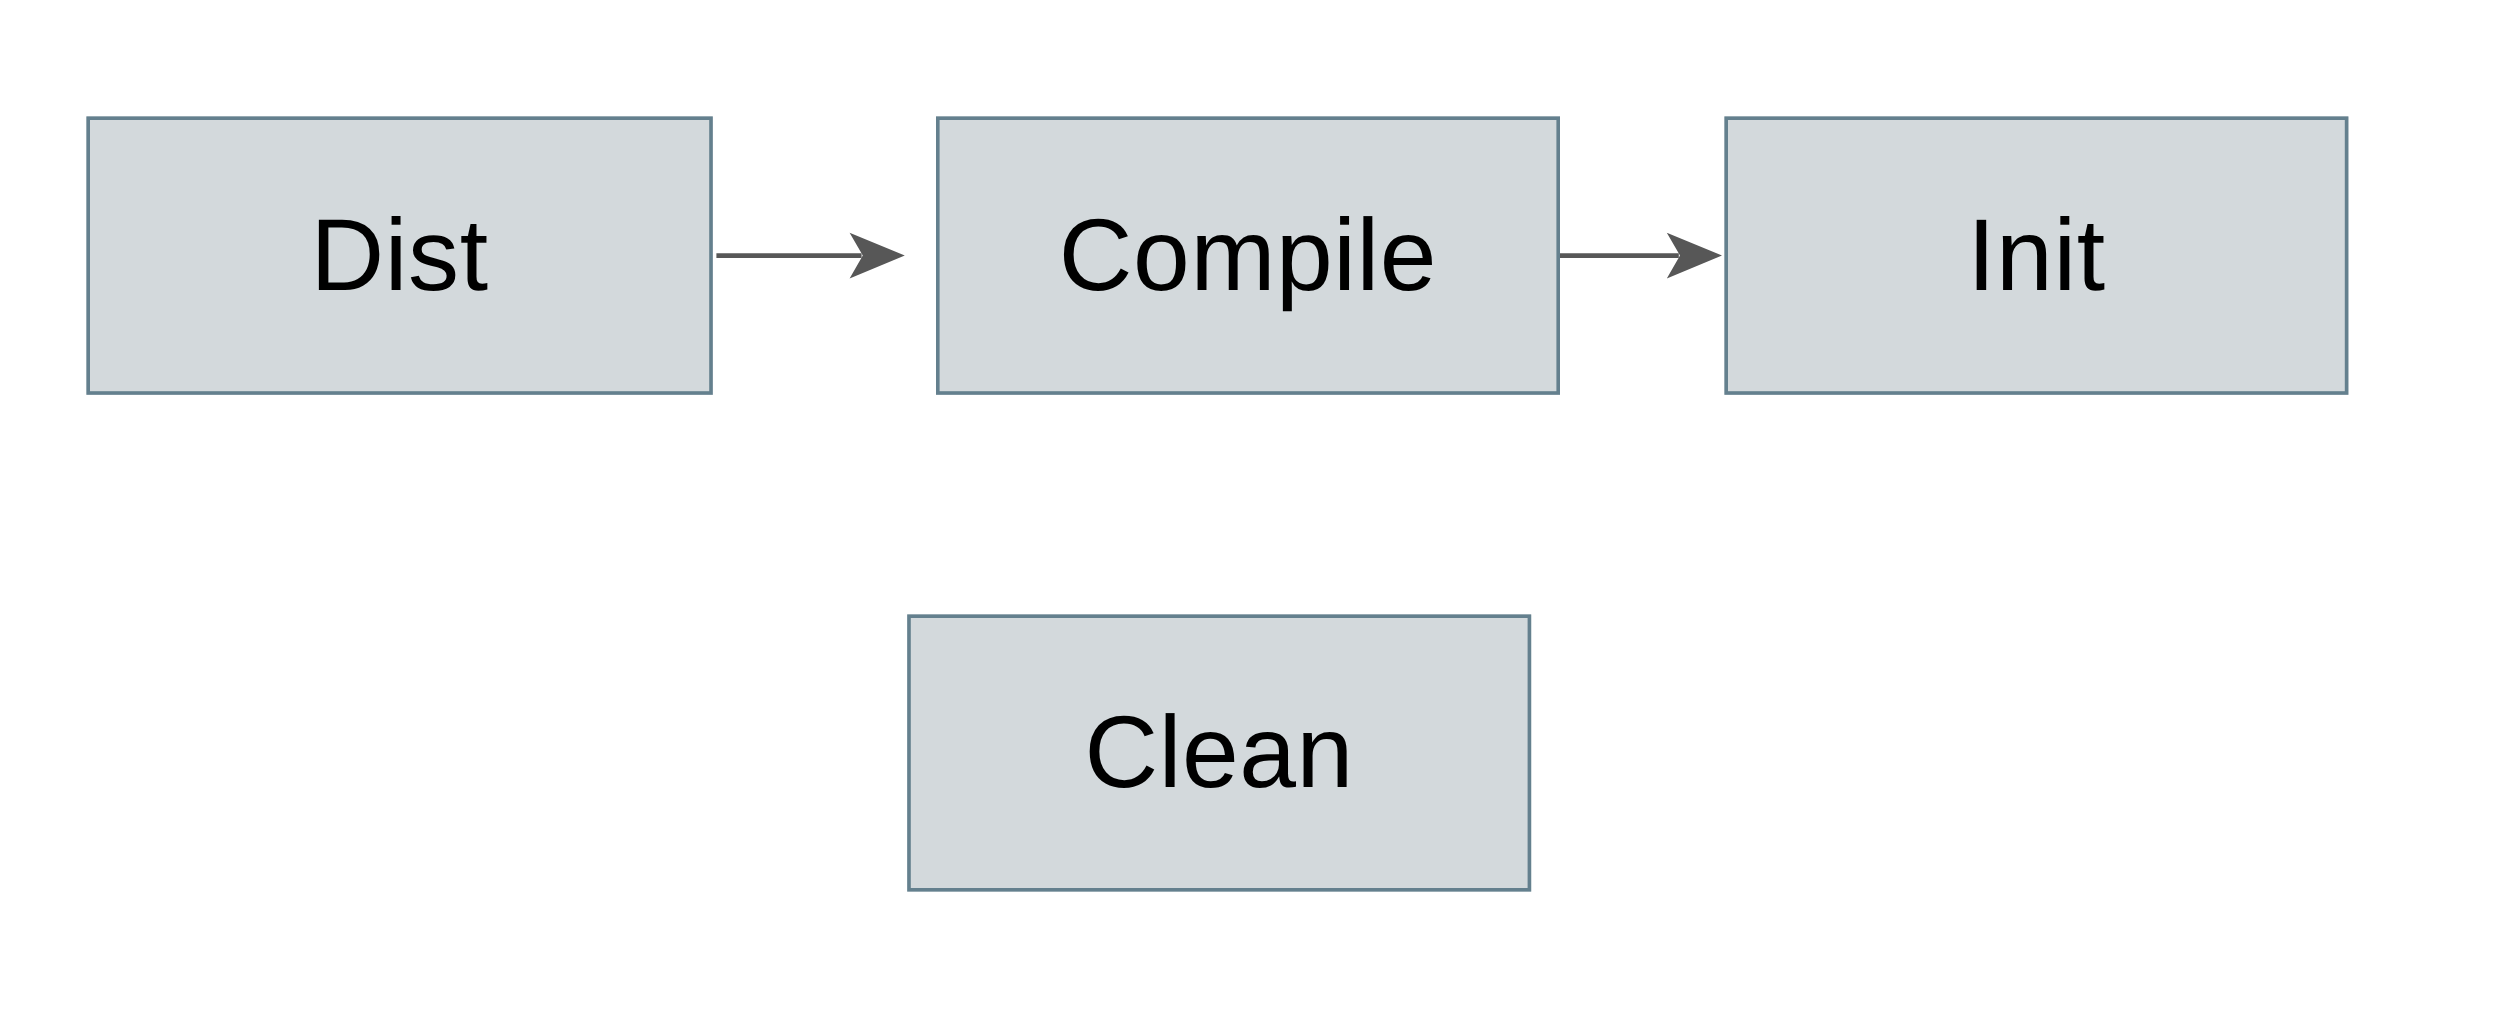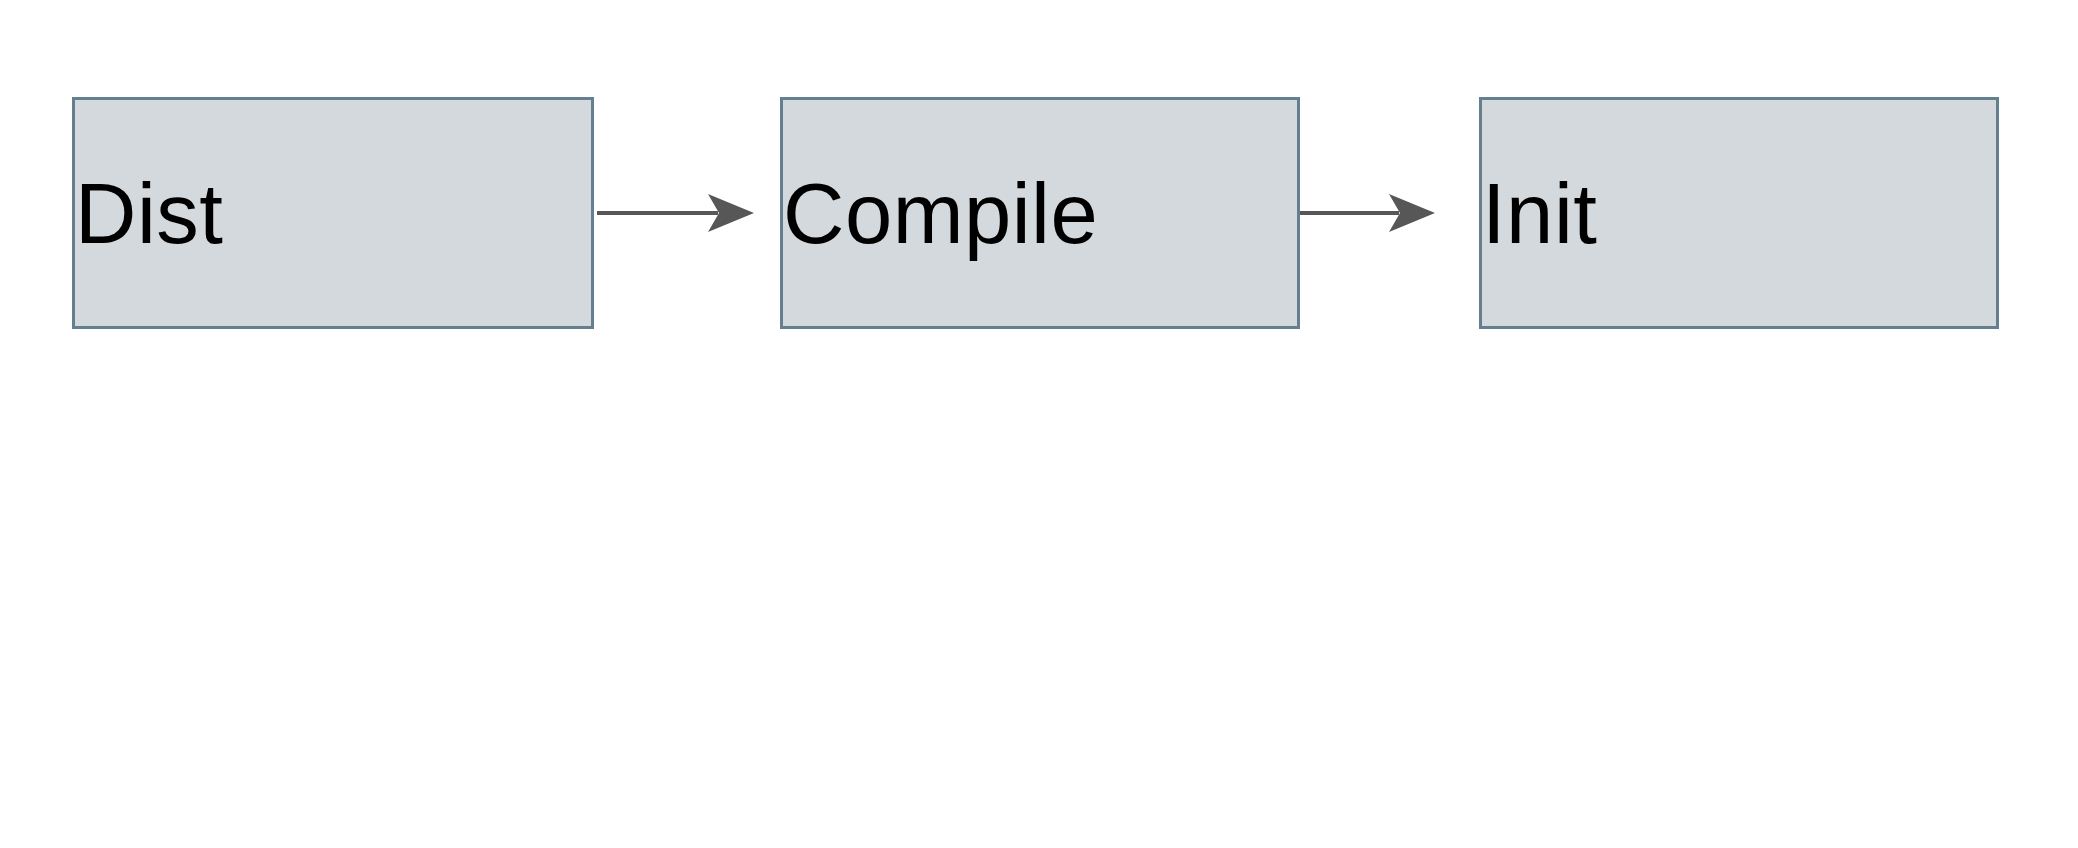--- a/index.html
+++ b/index.html
@@ -32,32 +32,32 @@
   }
   .connectors polygon {
     fill: var(--arrow-color);
   }
   .node {
     position: absolute;
     background: var(--node-fill);
     border: 3px solid var(--node-border);
     display: flex;
     align-items: center;
-    justify-content: flex-start;
+    justify-content: center;
   }
   .node-label {
     color: var(--text-color);
     font-size: 85px;
     line-height: 1;
     letter-spacing: 0.5px;
     white-space: nowrap;
   }
   .node-dist    { left: 72px;   top: 97px;  width: 522px; height: 232px; }
   .node-compile { left: 756px;  top: 97px;  width: 520px; height: 232px; margin-left: 24px; }
-  .node-init    { left: 1437px; top: 97px;  width: 520px; height: 232px; margin-left: 42px; }
+  .node-init    { left: 1437px; top: 97px;  width: 520px; height: 232px; }
   .node-clean   { left: 756px;  top: 512px; width: 520px; height: 231px; }
 </style>
 </head>
 <body>
 
 <div class="canvas">
 
   <svg class="connectors" viewBox="0 0 2078 848" xmlns="http://www.w3.org/2000/svg">
     <g>
       <line x1="597" y1="213" x2="718" y2="213"></line>
@@ -74,14 +74,17 @@
   </div>
 
   <div class="node node-compile">
     <span class="node-label">Compile</span>
   </div>
 
   <div class="node node-init">
     <span class="node-label">Init</span>
   </div>
 
+  <div class="node node-clean">
+    <span class="node-label">Clean</span>
+  </div>
 
 </div>
 
 </body></html>

